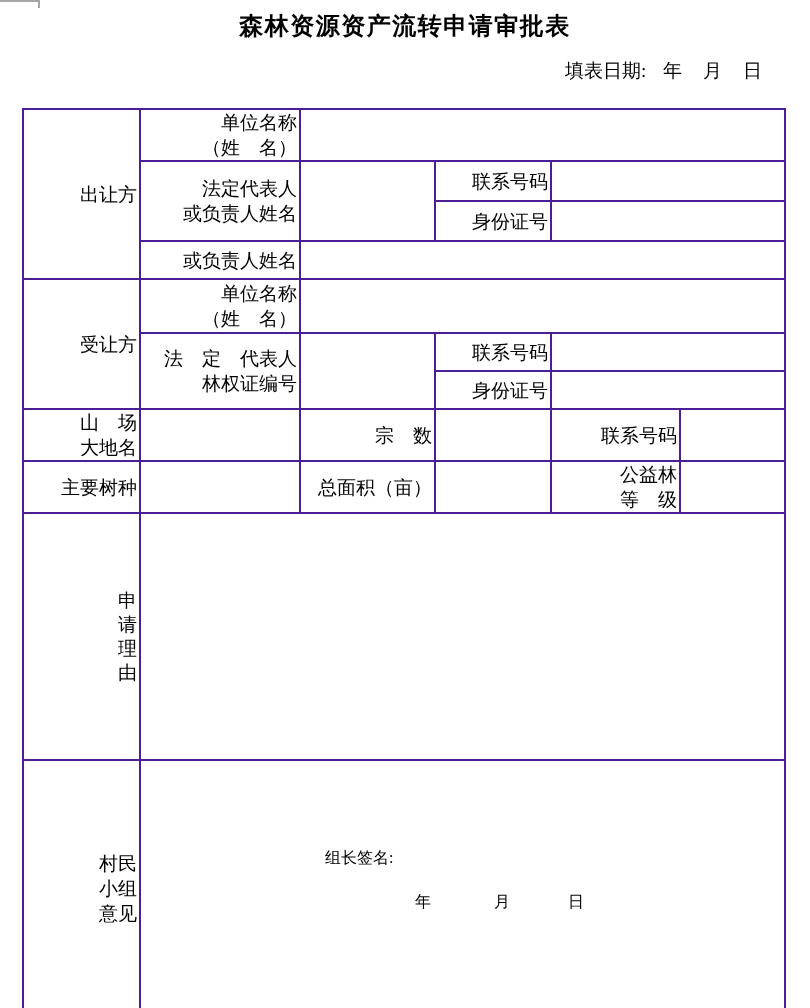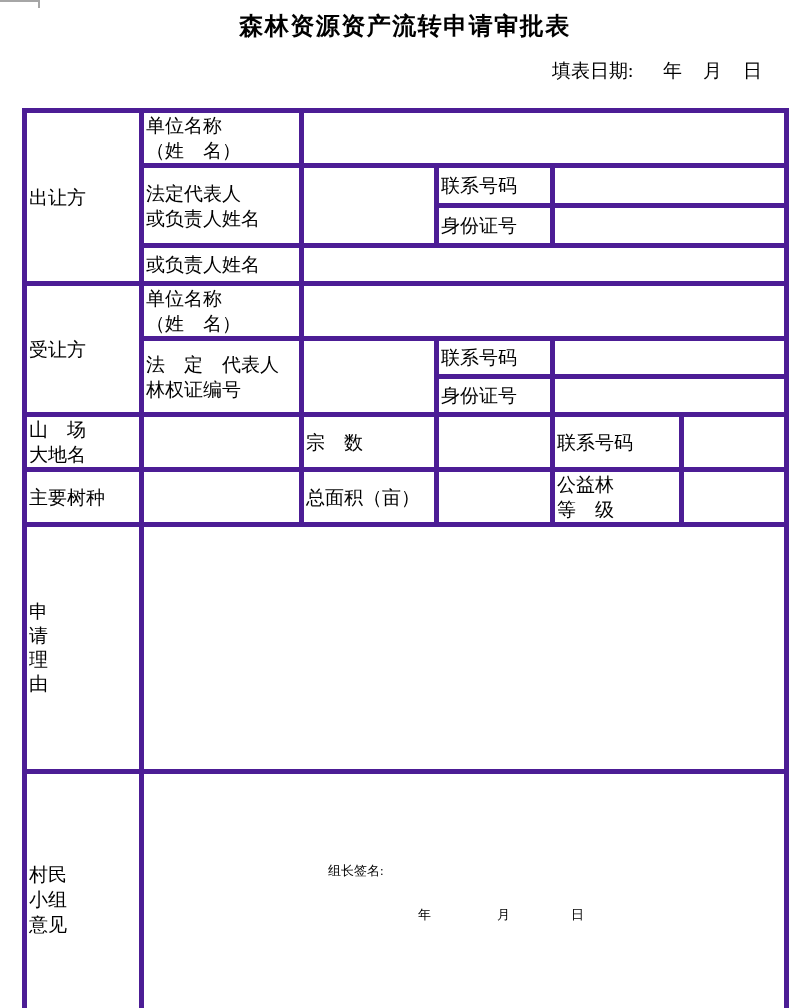--- a/index.html
+++ b/index.html
@@ -18,43 +18,43 @@
   .title{
     position:absolute;top:4px;left:0;width:810px;
     text-align:center;
     font-size:24px;font-weight:bold;letter-spacing:1.5px;
     line-height:44px;white-space:nowrap;
   }
   .dateline span{
     position:absolute;top:60px;
     font-size:19px;line-height:22px;white-space:nowrap;
   }
-  .dl-label{left:552px;}
+  .dl-label{left:565px;}
   .dl-year{left:663px;}
   .dl-month{left:703px;}
   .dl-day{left:743px;}
 
   table.form{
     position:absolute;left:22px;top:108px;
     border-collapse:collapse;table-layout:fixed;
     width:762px;
     border:2px solid #000;
   }
   td{
-    border:5px solid #4c1d95;
+    border:2px solid #4c1d95;
     padding:0 2px;
     font-size:19px;
-    text-align:left;vertical-align:middle;
+    text-align:right;vertical-align:middle;
     line-height:25px;
     overflow:hidden;
   }
   .ml{white-space:pre-line;}
   .reason-label{line-height:24px;}
   .opinion-cell{position:relative;padding:0;}
-  .opinion-cell span{position:absolute;font-size:13px;line-height:22px;white-space:nowrap;}
+  .opinion-cell span{position:absolute;font-size:16px;line-height:22px;white-space:nowrap;}
   .sig{left:184px;top:86px;}
   .op-year{left:274px;top:130px;}
   .op-month{left:353px;top:130px;}
   .op-day{left:427px;top:130px;}
 </style>
 </head>
 <body>
 
 <div class="corner"></div>
 

